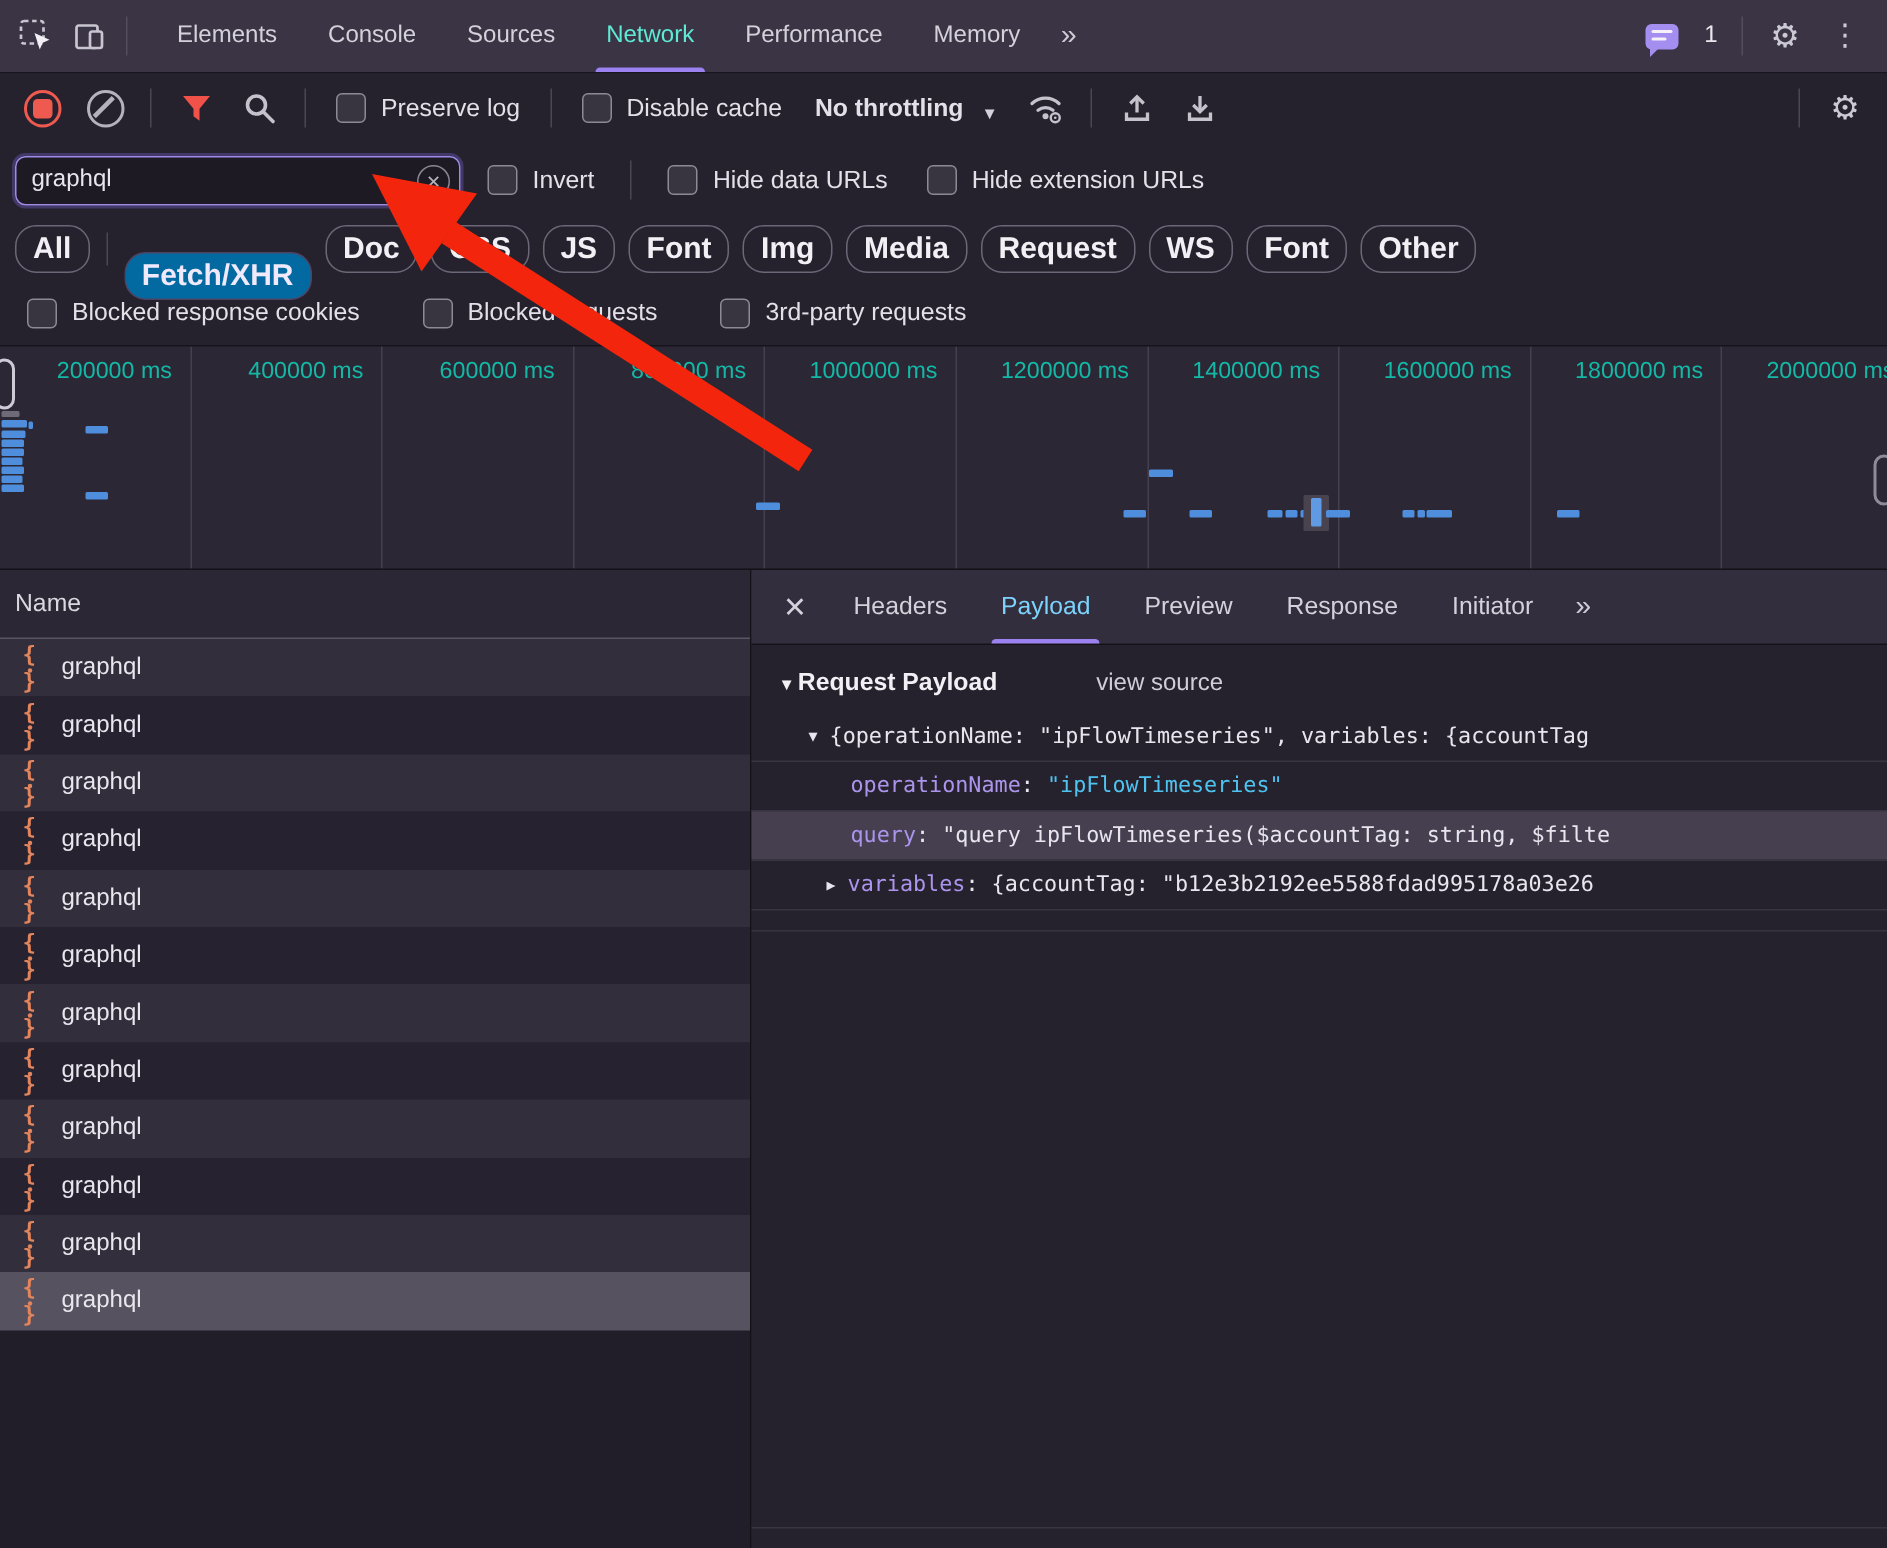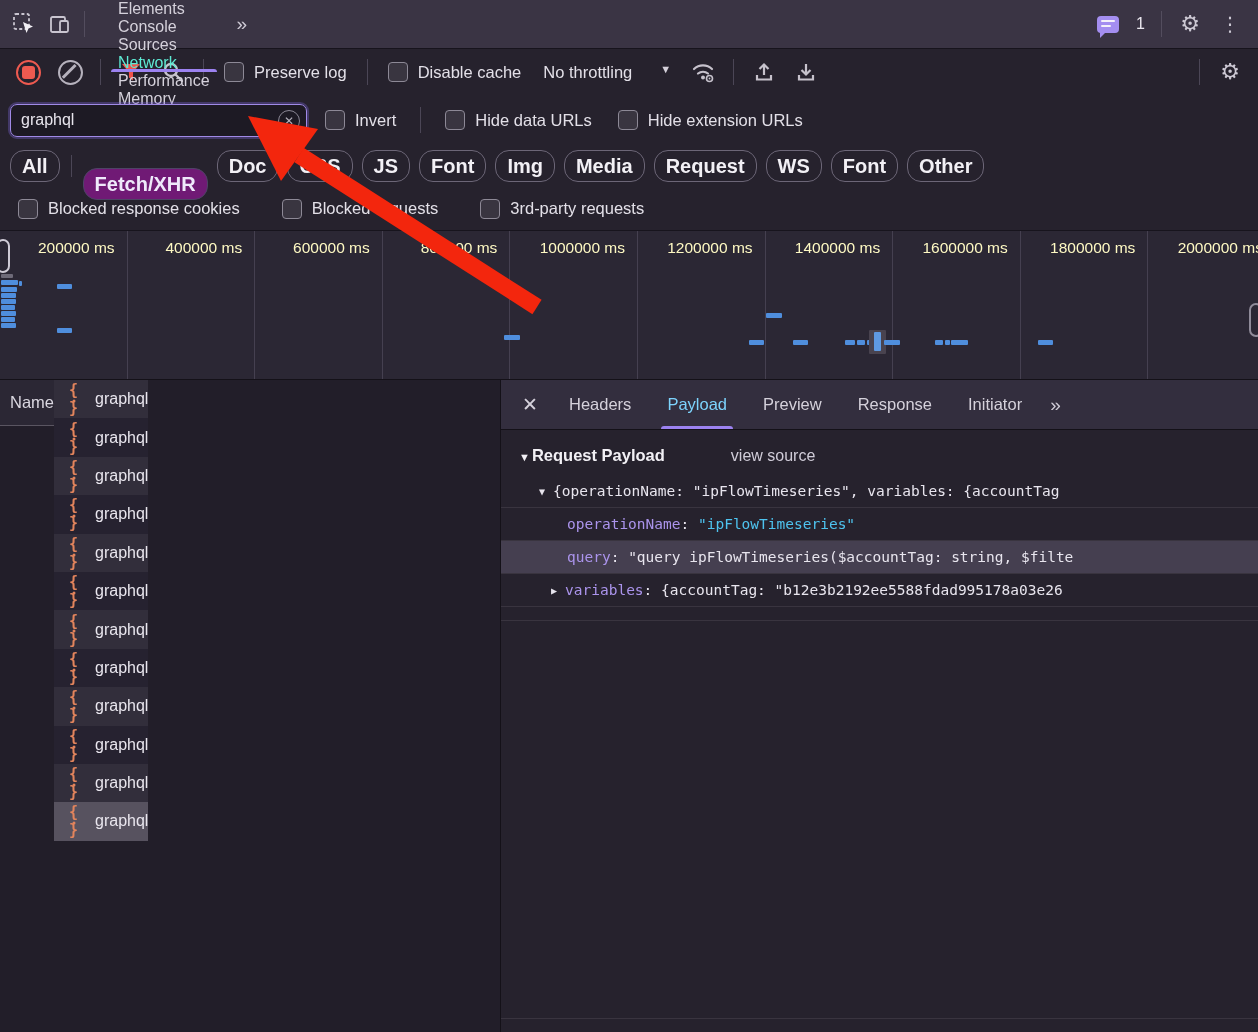--- a/index.html
+++ b/index.html
@@ -4,21 +4,21 @@
 <style>
   html,body{margin:0;padding:0;background:#16131b;}
   .devtools{position:relative;width:1258px;height:1032px;background:#26222d;overflow:hidden;
     font-family:"Liberation Sans",sans-serif;color:#d8d5de;-webkit-font-smoothing:antialiased;}
 
   
   .topbar{height:48px;background:#3a3444;border-bottom:1px solid #17141d;display:flex;align-items:center;padding:0 10px 0 6px;}
   .icon-btn{width:36px;height:36px;display:flex;align-items:center;justify-content:center;flex:none;}
   .vdiv{width:1px;height:26px;background:#534d5e;margin:0 6px;flex:none;}
   .vdiv.dark{background:#4b4656;}
-  .tabs{display:flex;height:100%;margin-left:10px;flex-direction:column;}
+  .tabs{display:flex;height:100%;margin-left:10px;}
   .tab{padding:0 17px;height:100%;display:flex;align-items:center;font-size:16px;color:#d5d1db;position:relative;cursor:default;}
   .tab.active{color:#5eead4;}
   .tab.active::after{content:"";position:absolute;left:10px;right:10px;bottom:0;height:3px;background:#9c82f0;border-radius:3px 3px 0 0;}
   .chev{font-size:19px;color:#cfcbd6;padding:0 10px;letter-spacing:-2px;}
   .topbar-right{margin-left:auto;display:flex;align-items:center;gap:4px;}
   .bubble{width:22px;height:17px;background:#a48ef0;border-radius:4px;position:relative;}
   .bubble::after{content:"";position:absolute;left:3px;bottom:-5px;border:4px solid transparent;border-top-color:#a48ef0;border-left-color:#a48ef0;}
   .bubble i{position:absolute;left:4px;right:4px;height:2px;background:#f4f1fa;border-radius:1px;}
   .bubble i:nth-child(1){top:4px;} .bubble i:nth-child(2){top:9px;right:8px;}
   .count{font-size:16px;color:#e9e6ee;margin:0 6px 0 6px;}
@@ -27,49 +27,49 @@
 
   
   .nettools{height:46px;display:flex;align-items:center;background:#26222d;padding:0 10px;gap:6px;}
   .record-icon{width:21px;height:21px;border:2.5px solid #ee5a50;border-radius:50%;position:relative;flex:none;}
   .record-icon::after{content:"";position:absolute;inset:4px;background:#ee5a50;border-radius:3px;}
   .clear-icon{width:21px;height:21px;border:2.5px solid #b6b2bd;border-radius:50%;position:relative;flex:none;}
   .clear-icon::after{content:"";position:absolute;left:0.5px;top:8px;width:18px;height:2.5px;background:#b6b2bd;transform:rotate(-45deg);}
   .cb-group{display:flex;align-items:center;gap:10px;margin:0 8px;}
   .cb{width:18px;height:18px;border:1.5px solid #8d8996;border-radius:4px;background:#393540;flex:none;}
   .cb-label{font-size:16.5px;color:#e3e0e8;white-space:nowrap;}
-  .throttle{display:flex;align-items:flex-start;gap:28px;margin:0 8px;}
+  .throttle{display:flex;align-items:flex-end;gap:12px;margin:0 8px;font-weight:bold;}
   .caret{font-size:11px;color:#d5d1db;}
 
   
   .filter-row{height:50px;display:flex;align-items:center;padding:0 10px;gap:10px;}
   .filter-box{position:relative;width:297px;height:33px;flex:none;}
   .filter-input{width:100%;height:100%;box-sizing:border-box;background:#1d1a24;border:1.5px solid #a08ae6;outline:2px solid rgba(124,99,214,.35);border-radius:7px;color:#e8e5ed;font-size:16px;padding:0 34px 0 10px;font-family:"Liberation Sans",sans-serif;}
   .clear-x{position:absolute;right:7px;top:6px;width:20px;height:20px;border:1.5px solid #8a8694;border-radius:50%;color:#b6b2bd;display:flex;align-items:center;justify-content:center;font-size:12px;line-height:1;}
 
   
   .chips-row{height:42px;display:flex;align-items:center;padding:0 10px;gap:9px;}
   .chip{border:1.5px solid #6c6677;border-radius:14px;padding:3.5px 11px;font-size:20px;font-weight:600;color:#f2f0f5;white-space:nowrap;}
-  .chip.active{background:#701a75;border-color:#4d4465;color:#efe9fb;margin-top:36px;}
+  .chip.active{background:#0369a1;border-color:#4d4465;color:#efe9fb;margin-top:36px;}
   .vdiv.sm{height:22px;margin:0 2px;}
 
   
   .blocked-row{height:43px;display:flex;align-items:center;padding:0 10px;gap:26px;}
 
   
   .timeline{position:relative;height:148px;background:#2b2734;border-top:1px solid #17141d;border-bottom:1px solid #141118;overflow:hidden;}
   .tl-cols{position:absolute;inset:0;display:flex;}
   .tl-col{width:126.6px;flex:none;height:100%;border-right:1px solid #454050;}
-  .tl-label{display:block;text-align:right;padding:8px 12px 0 0;font-size:15.5px;color:#fef9c3;white-space:nowrap;}
+  .tl-label{display:block;text-align:right;padding:8px 12px 0 0;font-size:15.5px;color:#14b8a6;white-space:nowrap;}
   .tbar{position:absolute;border-radius:1px;}
   .tl-handle{position:absolute;width:10px;height:30px;border:2px solid #cfcbd6;border-radius:7px;background:#2b2734;}
 
   
   .main{display:flex;height:653px;}
-  .left-pane{width:500px;flex:none;border-right:1px solid #141118;background:#221e29;display:flex;flex-direction:row;}
+  .left-pane{width:500px;flex:none;border-right:1px solid #141118;background:#221e29;display:flex;flex-direction:column;}
   .name-header{height:45px;flex:none;display:flex;align-items:center;padding-left:10px;font-size:16.5px;color:#dad7e0;background:#2b2734;border-bottom:1px solid #5a5561;}
   .req-row{height:38.4px;flex:none;display:flex;align-items:center;gap:11px;padding-left:10px;font-size:16px;color:#e9e6ee;}
   .req-row.a{background:#322e3b;} .req-row.b{background:#262230;} .req-row.selected{background:#57525f;}
   .json-icon{position:relative;width:20px;flex:none;text-align:center;color:#e2845c;font:700 15px "DejaVu Sans Mono",monospace;letter-spacing:1px;}
   .json-icon::after{content:"";position:absolute;left:50%;top:55%;width:3px;height:3px;background:#e2845c;border-radius:50%;transform:translate(-50%,-50%);}
 
   
   .right-pane{flex:1;background:#26222d;display:flex;flex-direction:column;position:relative;min-width:0;}
   .detail-tabbar{height:49px;flex:none;background:#332e3e;display:flex;align-items:center;border-bottom:1px solid #141118;padding-left:8px;}
   .close-x{width:42px;height:100%;display:flex;align-items:center;justify-content:center;font-size:19px;color:#d5d1db;}

